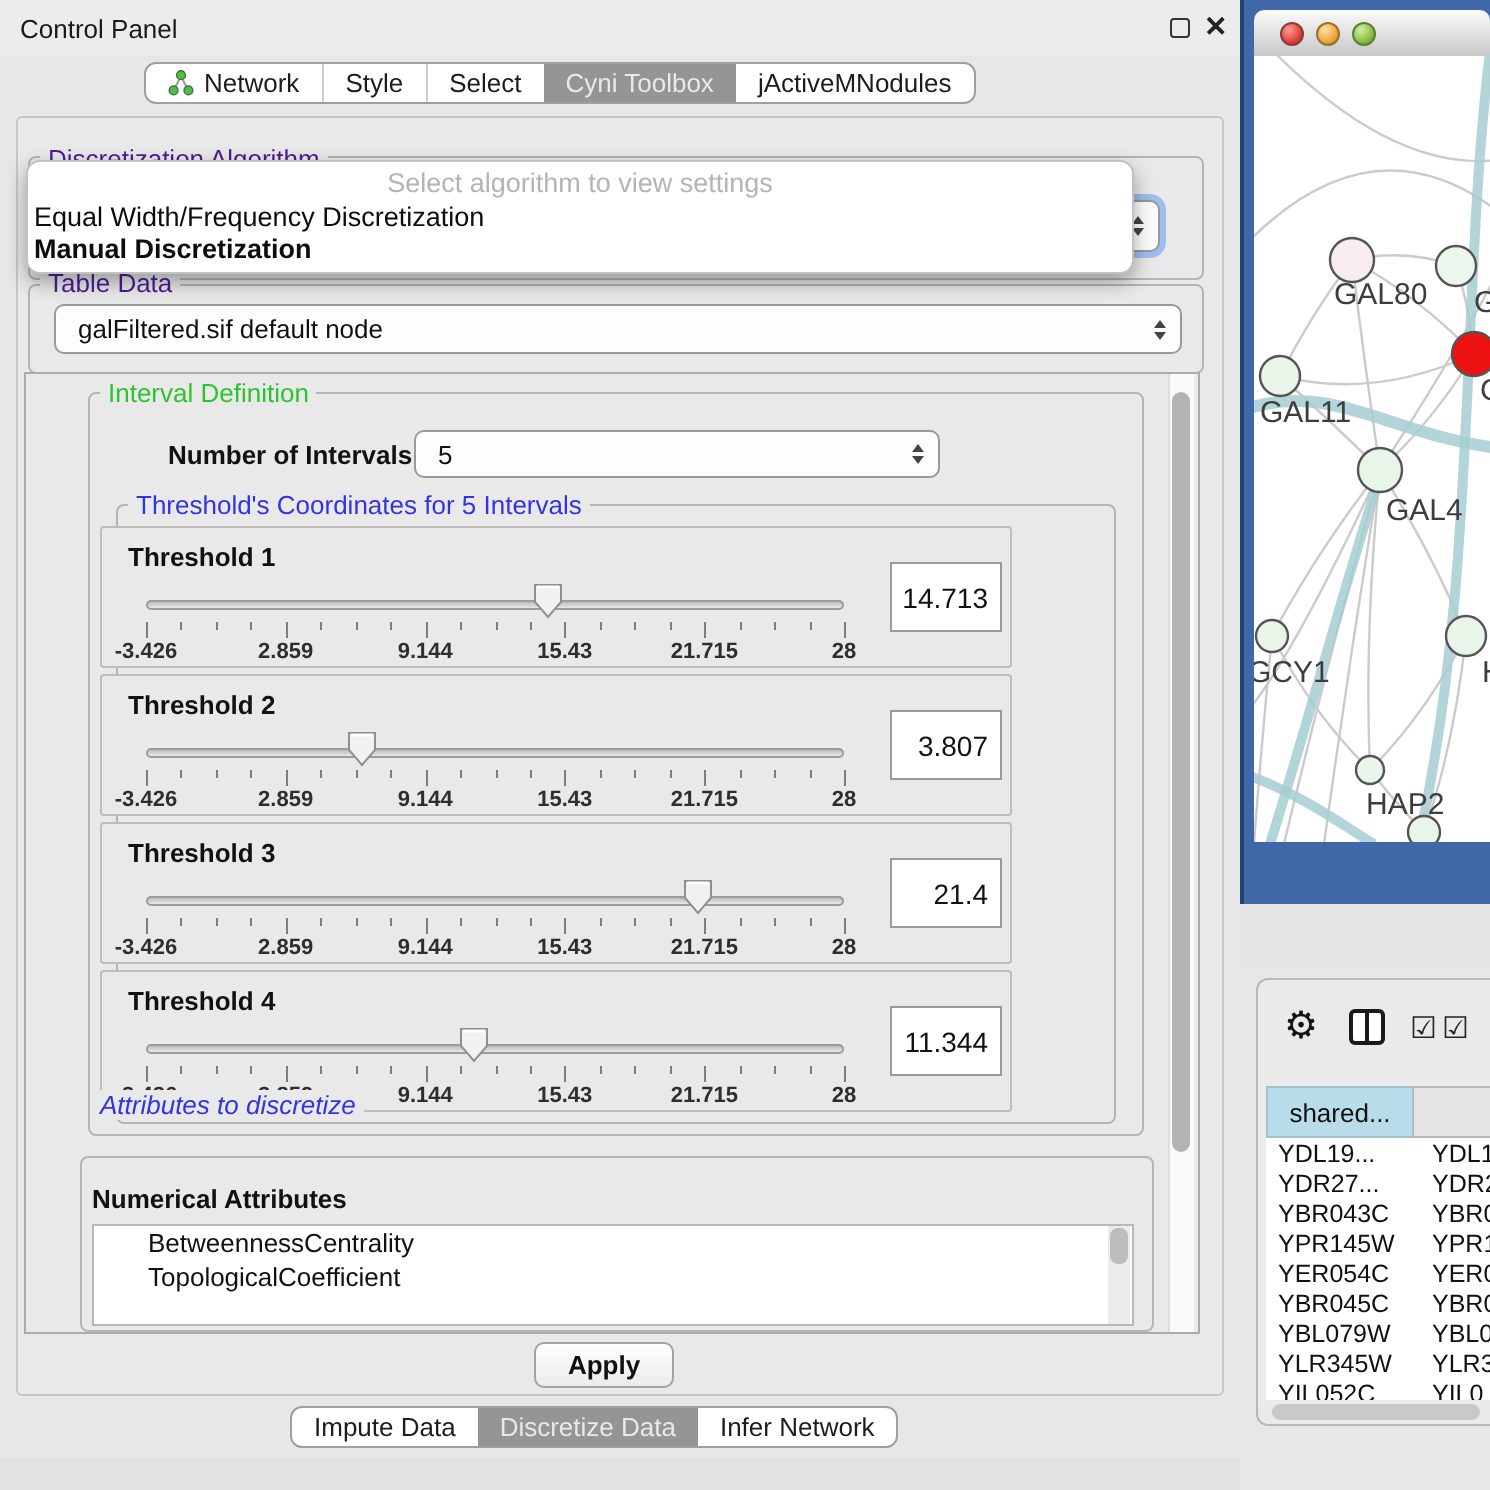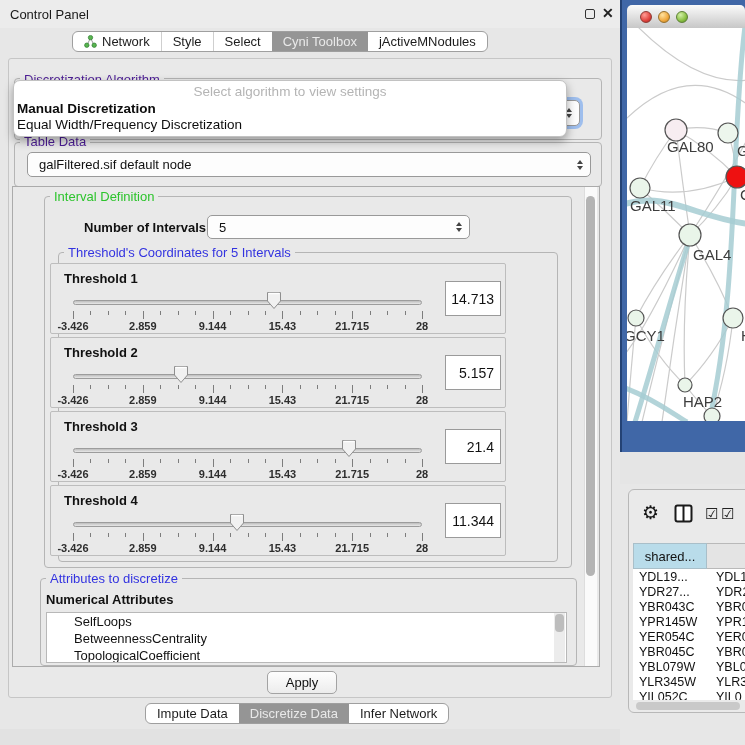--- a/index.html
+++ b/index.html
@@ -76,31 +76,31 @@
   .ticks { position:absolute; left:0; top:20px; width:349px; height:9px; }
   .tick { position:absolute; width:1px; background:#7d7d7d; top:1px; height:4px; }
   .tick.major { height:8px; }
   .scale { position:absolute; left:0; top:30px; width:349px; height:12px; }
   .scale-lab { position:absolute; transform:translateX(-50%); font-size:11px; font-weight:bold; color:#2e2e2e; white-space:nowrap; }
   .thr-value { position:absolute; left:394px; top:17px; width:56px; height:35px;
     background:#fff; border:1px solid #9a9a9a; font-size:14px; color:#111;
     display:flex; align-items:center; justify-content:flex-end; padding-right:6px; }
 
   #attr-group { left:40px; top:578px; width:537px; height:88px; }
-  #attr-title { left:46px; top:571px; }
+  #attr-title { left:46px; top:545px;font-style:italic; }
   #attr-label { left:46px; top:592px; font-size:13px; font-weight:bold; color:#111; }
   #attr-list { left:46px; top:612px; width:521px; height:51px; background:#fff;
     border:1px solid #b8b8b8; overflow:hidden; }
   .attr-item { padding-left:27px; font-size:13px; height:17px; line-height:17px; color:#111; }
   #attr-scroll { left:554px; top:613px; width:11px; height:49px; background:#ececec; }
   #attr-scroll-thumb { left:555px; top:614px; width:9px; height:18px; background:#bdbdbd; border-radius:4px; }
 
   #apply-btn { left:267px; top:671px; width:70px; height:23px; background:linear-gradient(#fefefe,#ececec);
     border:1px solid #a3a3a3; border-radius:5px; font-size:13px; color:#111;
-    display:flex; align-items:center; justify-content:center; }
+    display:flex; align-items:center; justify-content:center;font-weight:bold; }
 
   
   #net-frame { left:620px; top:0; width:125px; height:452px; background:#4067a7; border-left:2px solid #244274; }
   #net-titlebar { left:627px; top:5px; width:118px; height:23px; border-radius:5px 5px 0 0;
     background:linear-gradient(#fbfbfb,#c7c7c7); display:flex; align-items:center; padding-left:13px; gap:6px; }
   .light { width:12px; height:12px; border-radius:50%; }
   .l-red { background:radial-gradient(circle at 35% 30%, #ff9d95, #e0443e 60%, #a01f1c); border:.5px solid #8d3a34;}
   .l-yel { background:radial-gradient(circle at 35% 30%, #ffe2a0, #efa83f 60%, #b67a1c); border:.5px solid #96702c;}
   .l-grn { background:radial-gradient(circle at 35% 30%, #d3f0a8, #8ac043 60%, #57882a); border:.5px solid #5d8036;}
   #net-canvas { left:627px; top:28px; width:118px; height:393px; background:#fff; overflow:hidden; }
@@ -166,22 +166,22 @@
 <div class="abs combo" id="algo-combo">
   <div class="val"></div>
   <div class="stepper">
       <div class="arr-up"></div>
       <div class="arr-dn"></div>
     </div>
 </div>
 
 <div class="abs" id="algo-popup">
   <div id="popup-placeholder">Select algorithm to view settings</div>
+  <div class="popup-opt">Equal Width/Frequency Discretization</div>
   <div class="popup-opt bold">Manual Discretization</div>
-  <div class="popup-opt">Equal Width/Frequency Discretization</div>
 </div>
 
 <div class="abs groupbox" id="tdata-group"></div>
 <div class="abs grouptitle gt-black" id="tdata-title">Table Data</div>
 <div class="abs combo" id="tdata-combo">
   <div class="val">galFiltered.sif default node</div>
   <div class="stepper">
       <div class="arr-up"></div>
       <div class="arr-dn"></div>
     </div>
@@ -285,21 +285,21 @@
         </div>
       <div class="scale">
           <span class="scale-lab" style="left: 0%;">-3.426</span>
           <span class="scale-lab" style="left: 20%;">2.859</span>
           <span class="scale-lab" style="left: 40%;">9.144</span>
           <span class="scale-lab" style="left: 60%;">15.43</span>
           <span class="scale-lab" style="left: 80%;">21.715</span>
           <span class="scale-lab" style="left: 100%;">28</span>
         </div>
     </div>
-    <div class="thr-value">5.157</div>
+    <div class="thr-value">3.807</div>
   </div>
 
   <div class="thr-panel">
     <div class="thr-label">Threshold 3</div>
     <div class="slider">
       <div class="track"></div>
       <div class="thumb" style="left: 78.9983%;">
         <svg width="16" height="19" viewBox="0 0 16 19">
           <path d="M1.5,1.5 h13 v8.5 l-6.5,7.5 l-6.5,-7.5 z" fill="#f1f1f1" stroke="#8f8f8f" stroke-width="1"></path>
           <path d="M2.5,2.5 h11" stroke="#ffffff" stroke-width="1.5" fill="none"></path>
@@ -383,21 +383,20 @@
         </div>
     </div>
     <div class="thr-value">11.344</div>
   </div>
 </div>
 
 <div class="abs groupbox" id="attr-group"></div>
 <div class="abs grouptitle gt-blue" id="attr-title">Attributes to discretize</div>
 <div class="abs" id="attr-label">Numerical Attributes</div>
 <div class="abs" id="attr-list">
-    <div class="attr-item">SelfLoops</div>
     <div class="attr-item">BetweennessCentrality</div>
     <div class="attr-item">TopologicalCoefficient</div>
   </div>
 <div class="abs" id="attr-scroll"></div>
 <div class="abs" id="attr-scroll-thumb"></div>
 
 <div class="abs" id="apply-btn">Apply</div>
 
 <div class="abs tabbar" id="bottom-tabs">
   <div class="tabseg">

